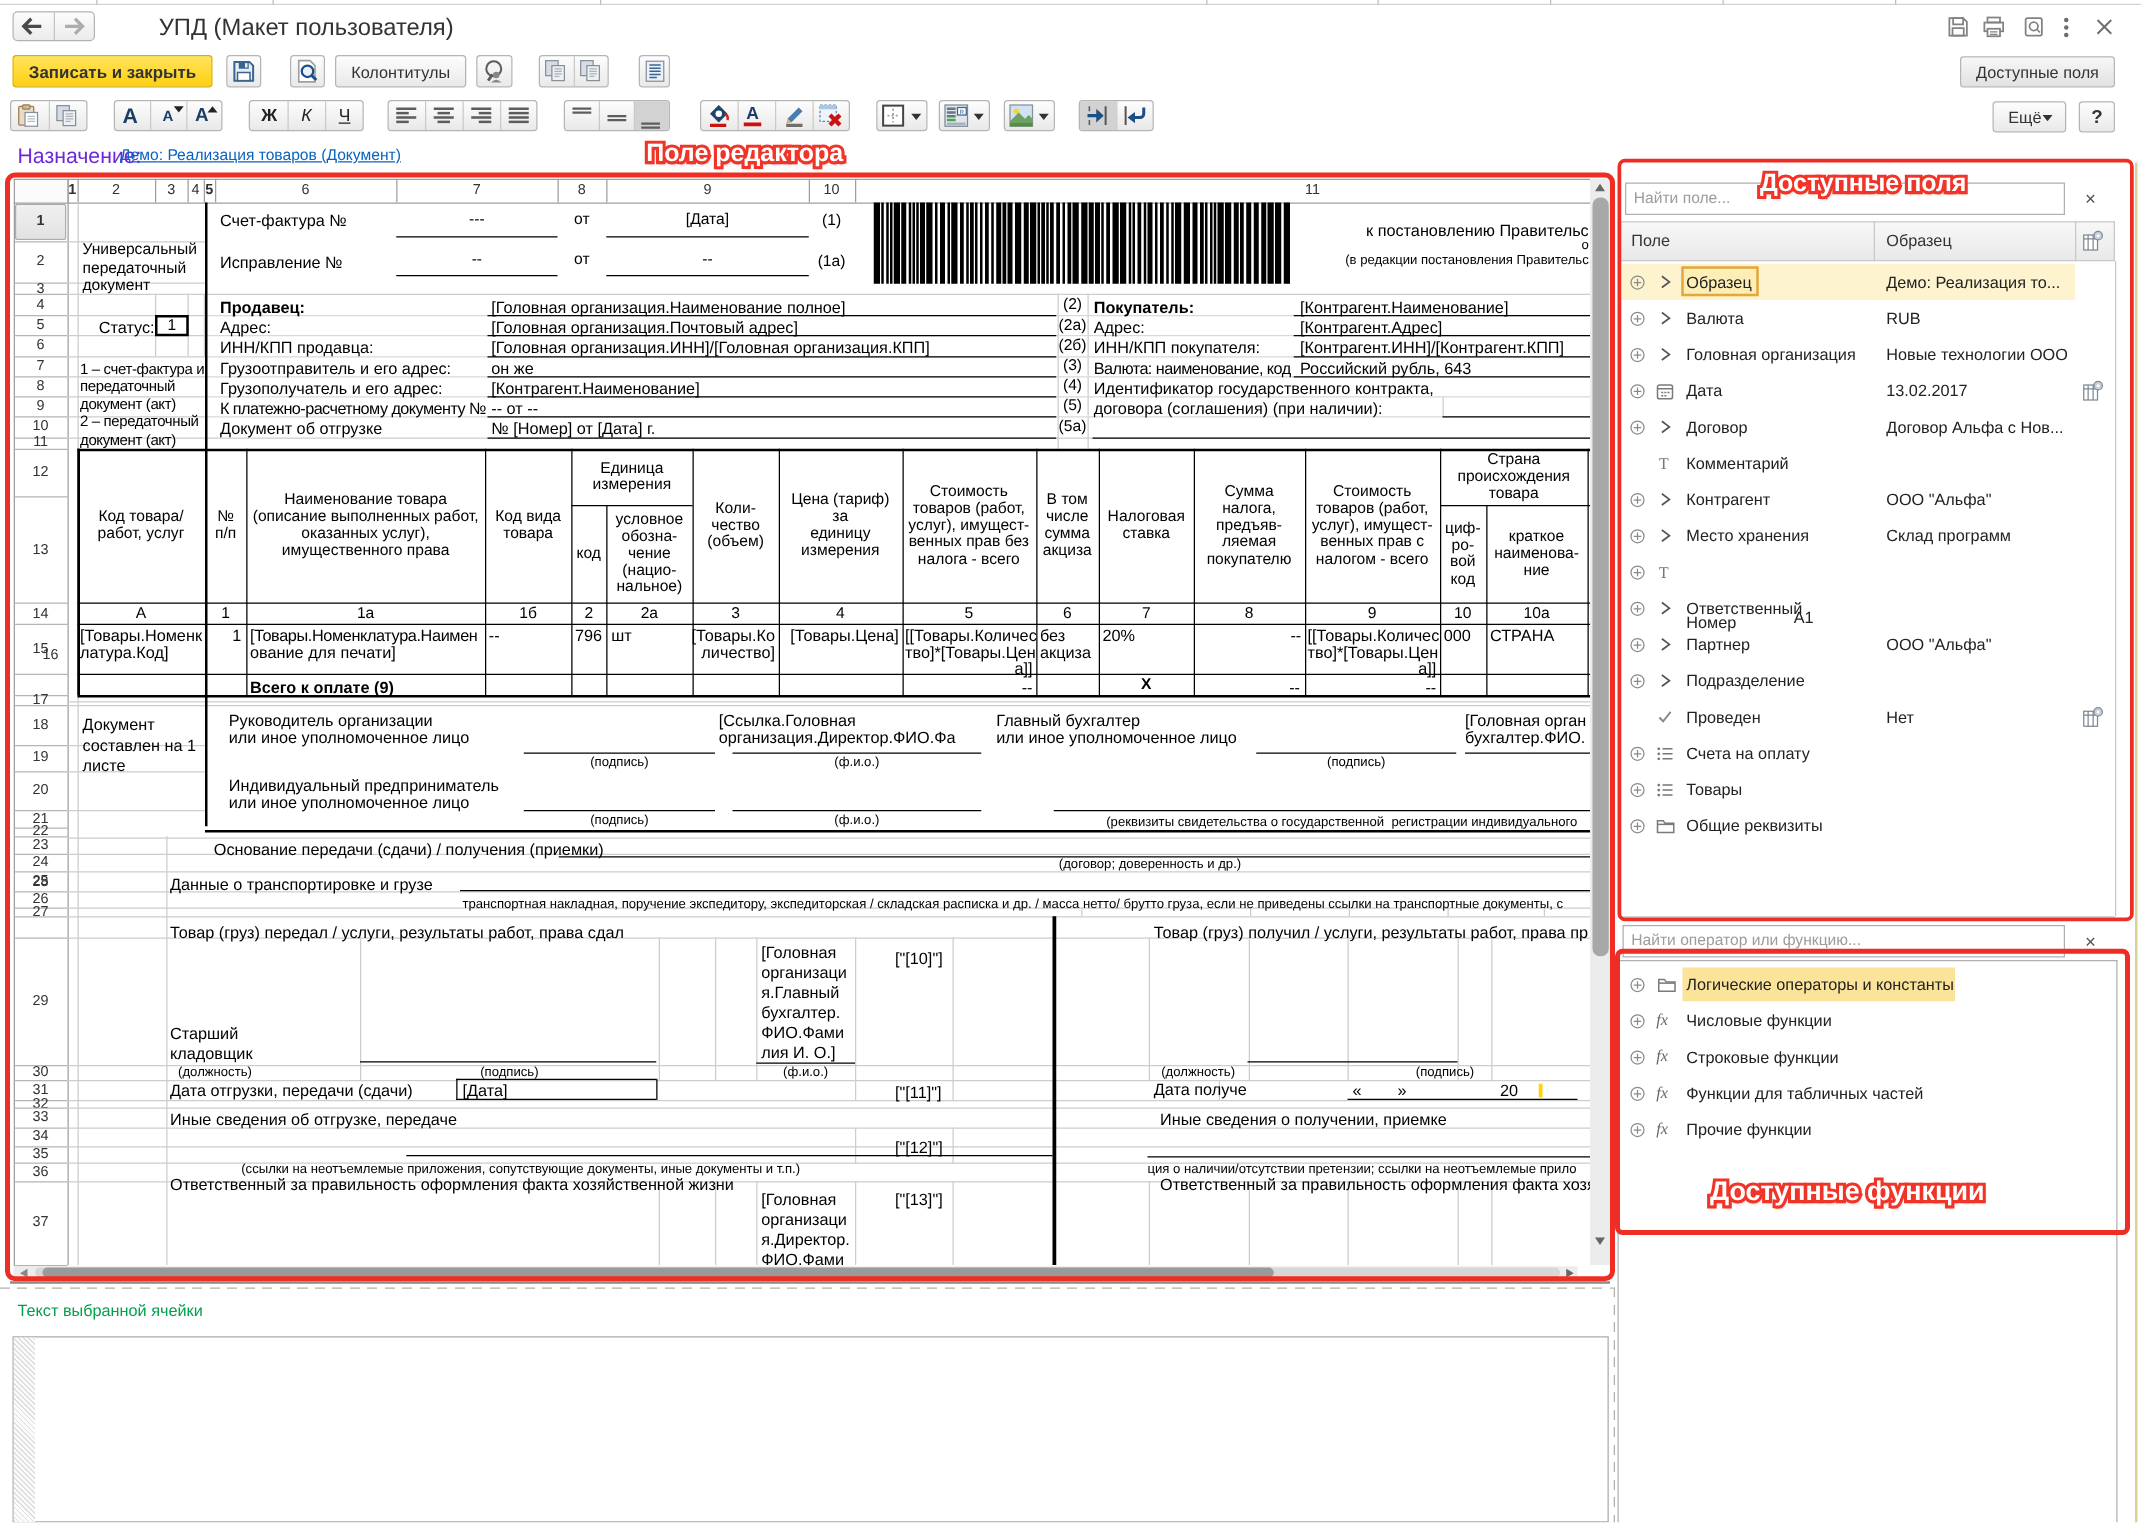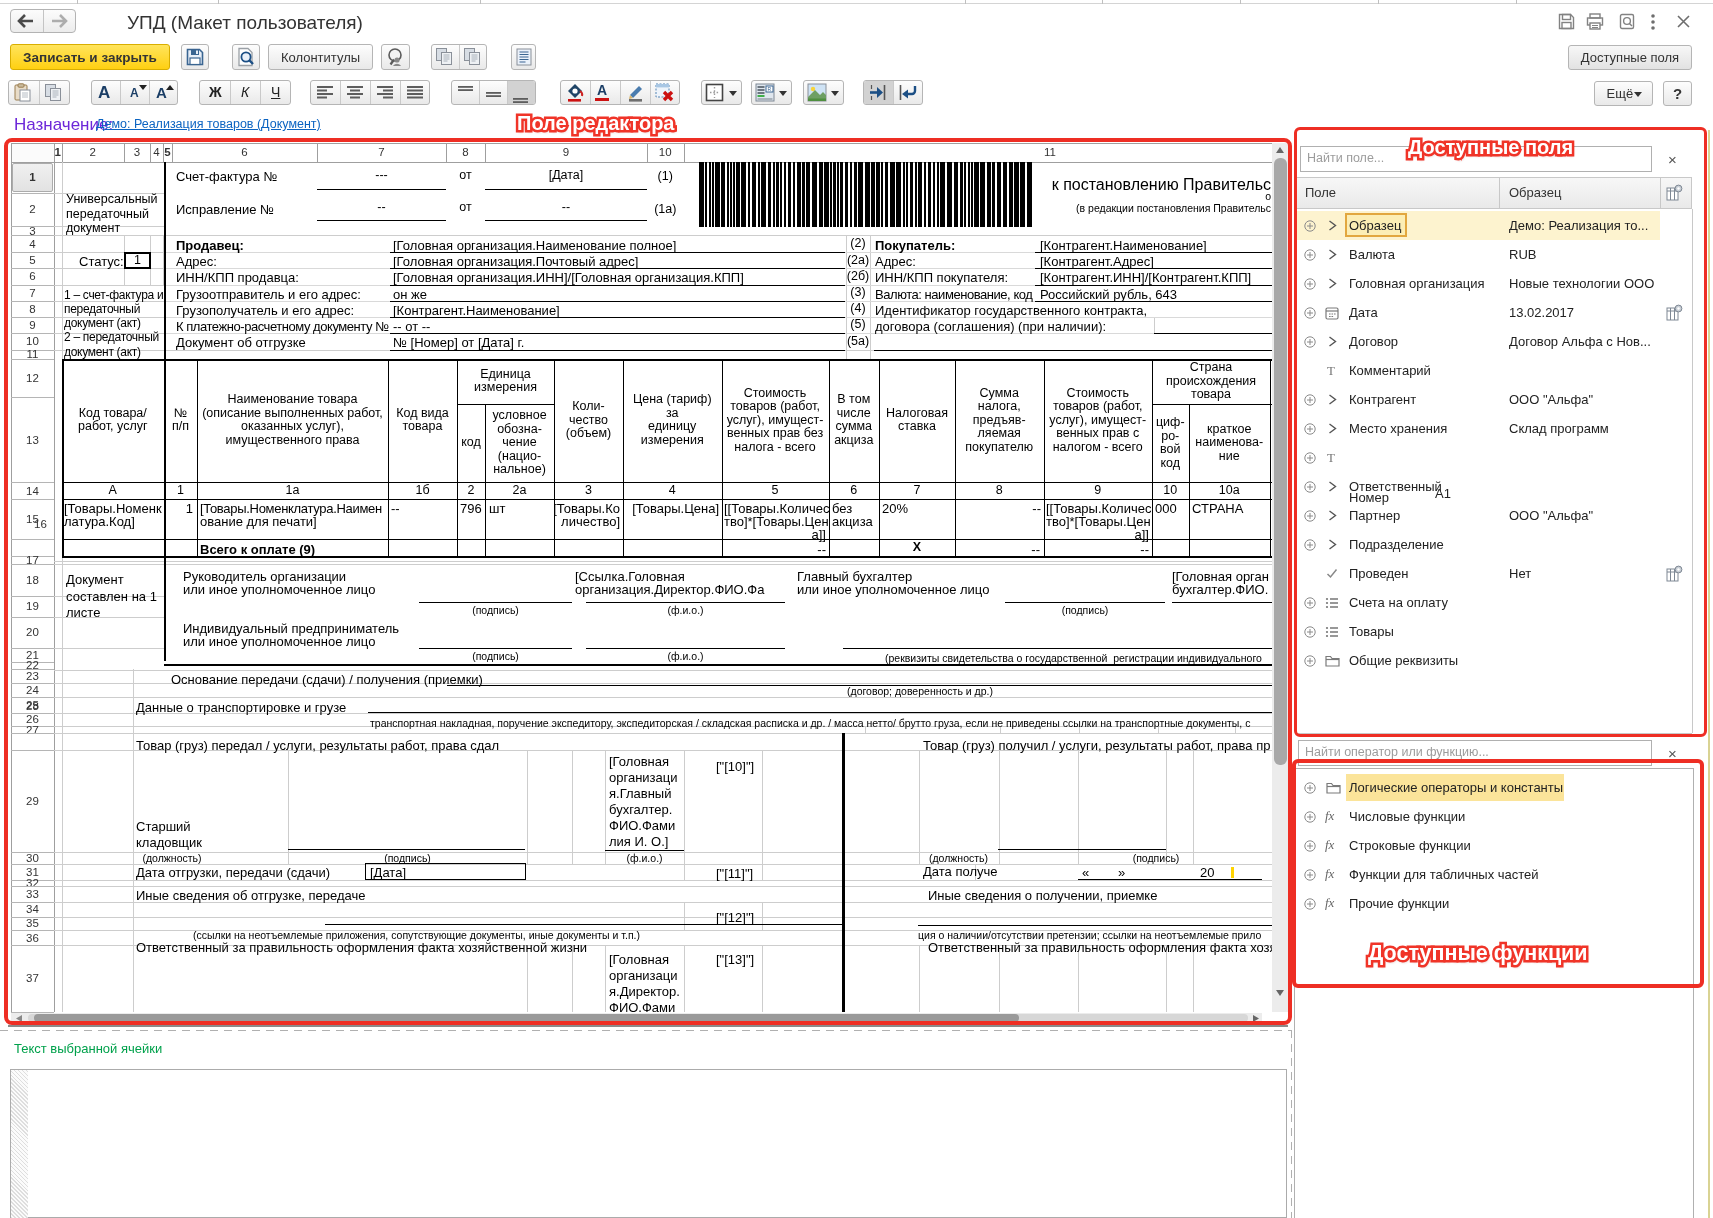--- a/index.html
+++ b/index.html
@@ -570,21 +570,21 @@
     <rect x="281" y="0" width="5" height="65" fill="#000"></rect>
     <rect x="288" y="0" width="4" height="65" fill="#000"></rect>
     <rect x="293" y="0" width="3" height="65" fill="#000"></rect>
     <rect x="298" y="0" width="4" height="65" fill="#000"></rect>
     <rect x="304" y="0" width="4" height="65" fill="#000"></rect>
     <rect x="310" y="0" width="4" height="65" fill="#000"></rect>
     <rect x="315" y="0" width="5" height="65" fill="#000"></rect>
     <rect x="321" y="0" width="5" height="65" fill="#000"></rect>
     <rect x="328" y="0" width="5" height="65" fill="#000"></rect>
   </svg>
-<div class="t sm" style="right:442px;top:178px;font-size:16px">к постановлению Правительс</div>
+<div class="t sm" style="right:442px;top:178px;font-size:13px">к постановлению Правительс</div>
 <div class="t sm" style="right:442px;top:190px;font-size:10.5px">о</div>
 <div class="t sm" style="right:442px;top:202px;font-size:10.5px">(в редакции постановления Правительс</div>
 <div class="t" style="left:79px;top:255px;">Статус:</div>
 <div class="c" style="left:124px;top:252px;width:27px;height:16.5px;">1</div>
 <div class="t b" style="left:176px;top:238.5px;">Продавец:</div>
 <div class="t" style="left:393px;top:238.5px;">[Головная организация.Наименование полное]</div>
 <div class="t" style="left:176px;top:255px;">Адрес:</div>
 <div class="t" style="left:393px;top:255px;">[Головная организация.Почтовый адрес]</div>
 <div class="t" style="left:176px;top:271px;">ИНН/КПП продавца:</div>
 <div class="t" style="left:393px;top:271px;">[Головная организация.ИНН]/[Головная организация.КПП]</div>

